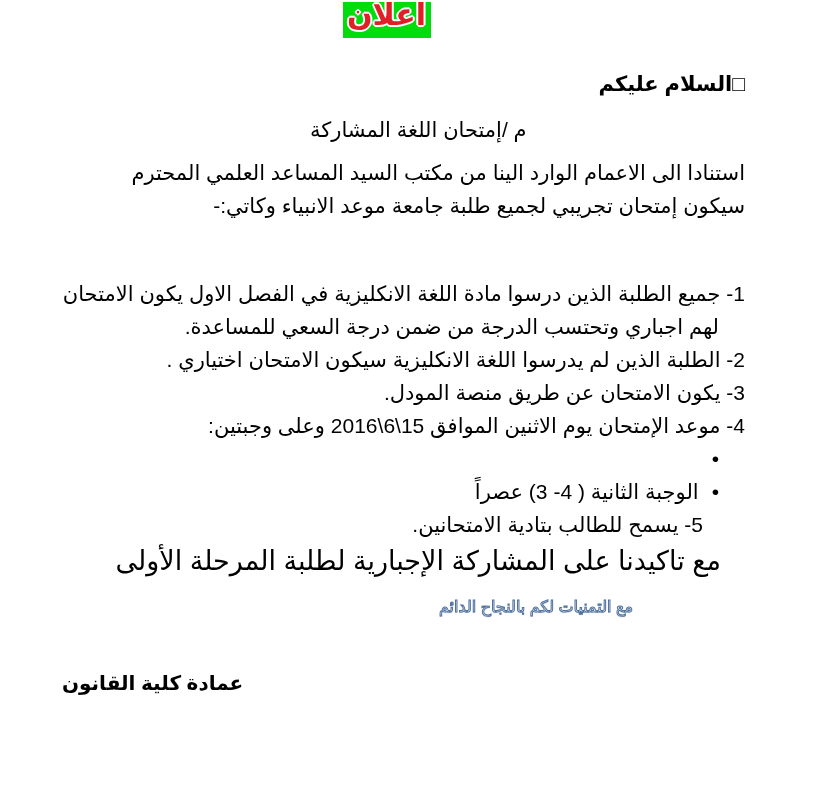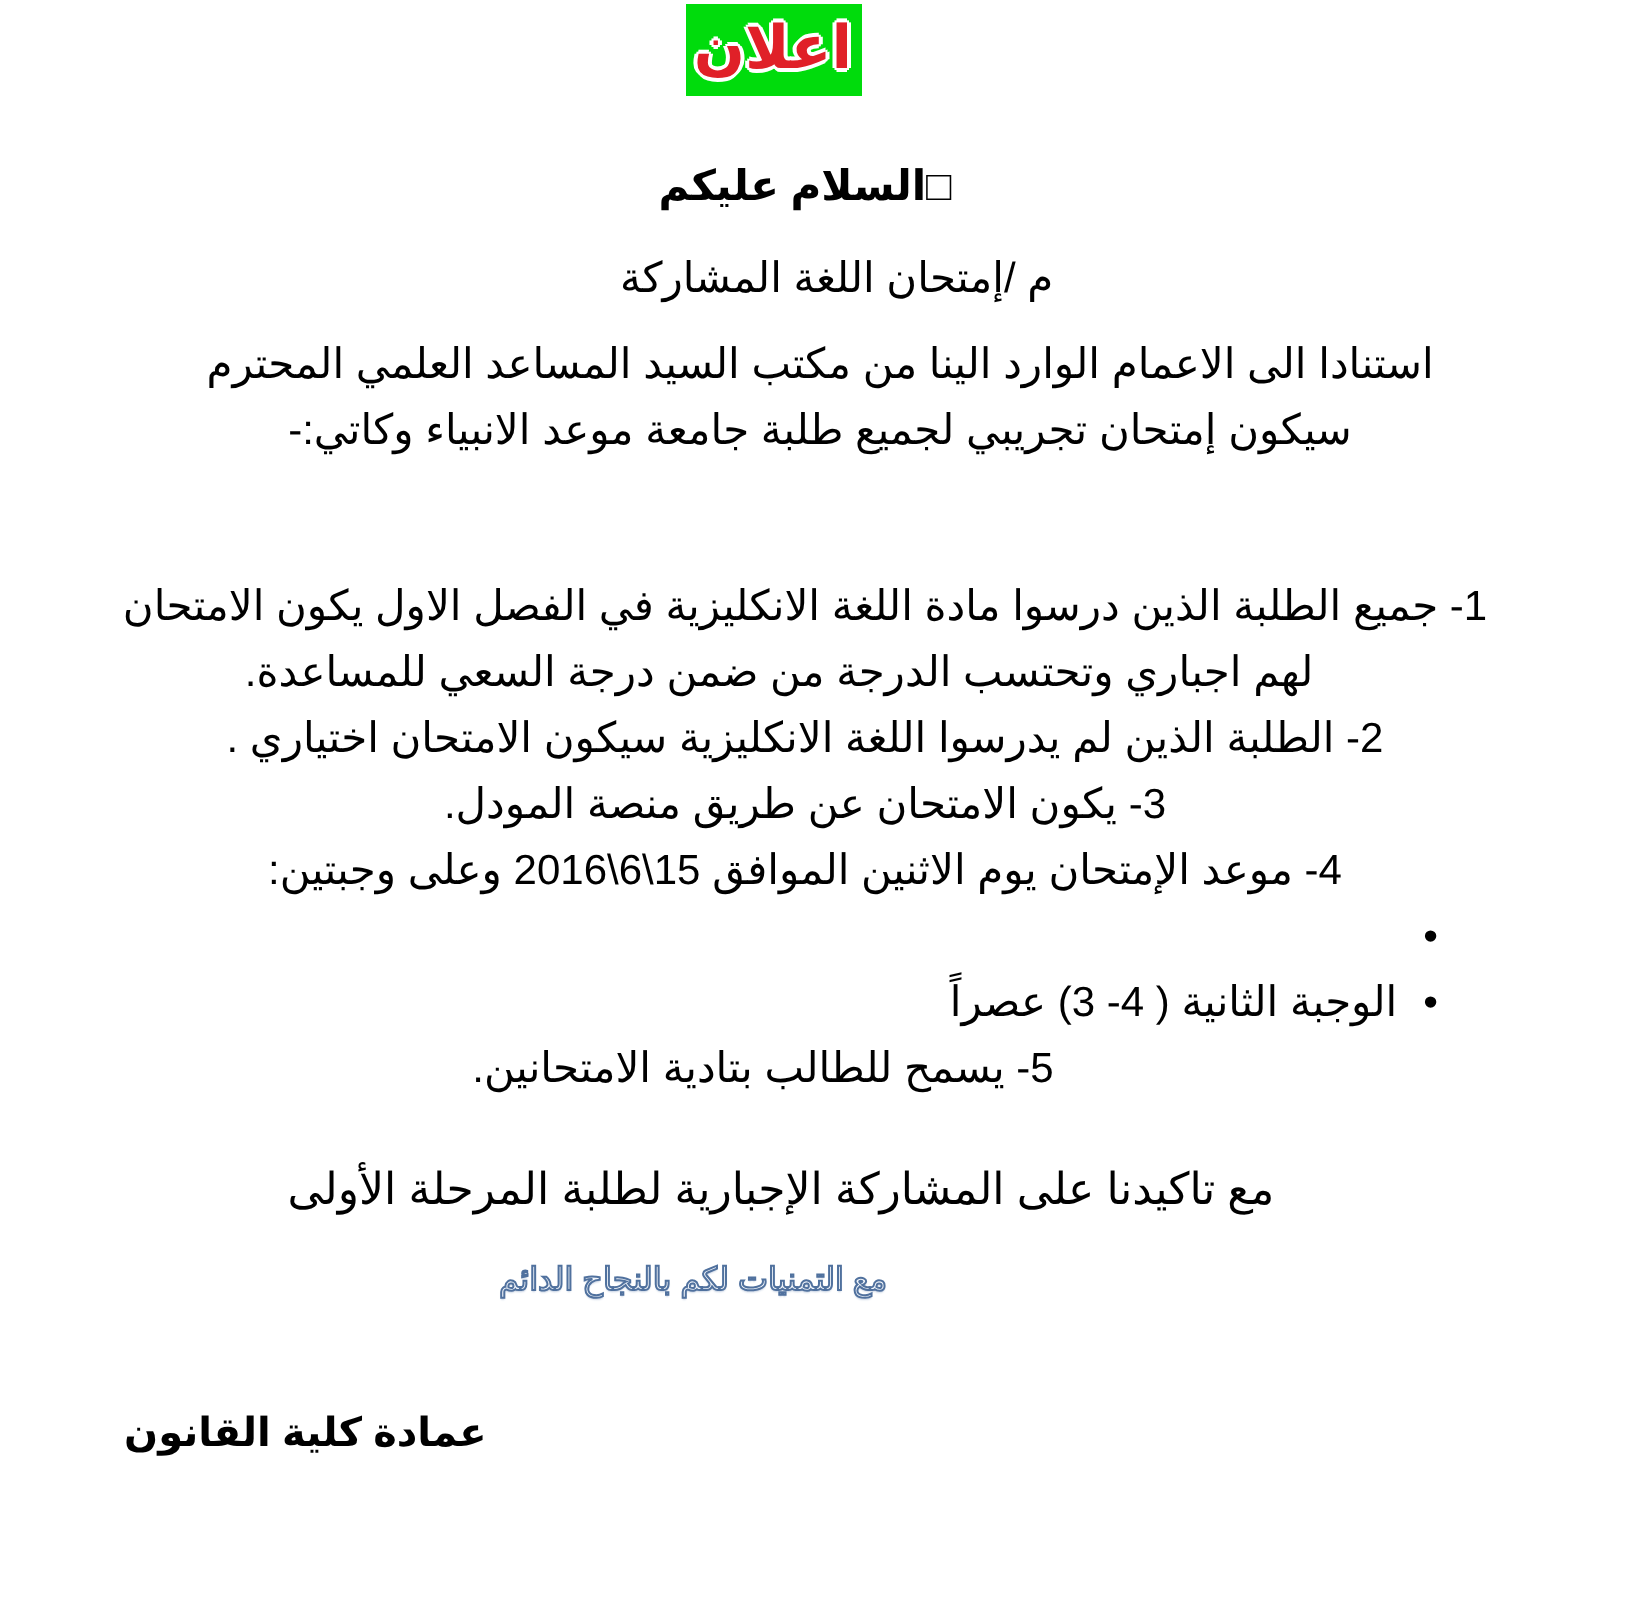--- a/index.html
+++ b/index.html
@@ -11,25 +11,25 @@
     overflow: hidden;
     font-family: "Liberation Sans", "DejaVu Sans", sans-serif;
     color: #000000;
   }
   .doc {
     width: 822px;
     height: 807px;
     padding: 0 77px 0 60px;
     box-sizing: border-box;
   }
-  p { margin: 0; font-size: 21px; line-height: 33px; text-align: center; }
+  p { margin: 0; font-size: 21px; line-height: 33px; }
 
   .banner {
     width: 88px;
-    height: 46px;
+    height: 36px;
     margin: 2px auto 16px auto;
     transform: translateX(-16px);
     background: #00dc0c;
     display: flex;
     align-items: flex-end;
     justify-content: center;
   }
   .banner span {
     font-size: 30px;
     font-weight: bold;
@@ -56,21 +56,21 @@
 
   .bullet {
     display: flex;
     gap: 13px;
     margin-right: 26px;
     align-items: baseline;
   }
   .bullet .marker { font-size: 21px; line-height: 33px; }
   .bullet .btext  { font-size: 21px; line-height: 33px; }
 
-  .closing { margin-top: 29px; font-size: 22px; line-height: 30px; margin-right: 24px; }
+  .closing { margin-top: 5px; font-size: 27px; line-height: 30px; margin-right: 24px; }
 
   .wishes {
     margin-top: 17px;
     margin-right: 112px;
     font-size: 16px;
     line-height: 28px;
     color: #f2f6fb;
     -webkit-text-stroke: 1px #50719e;
     text-shadow: 0 1px 1px #c7d2e2;
   }

